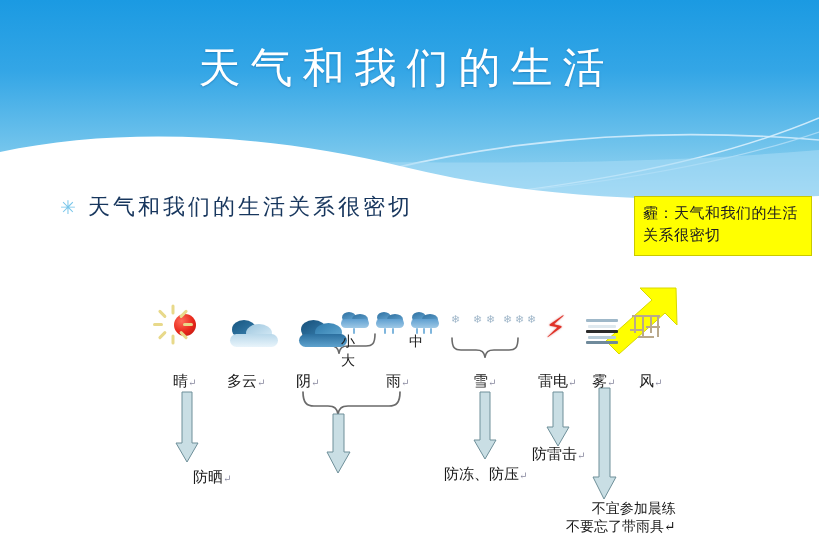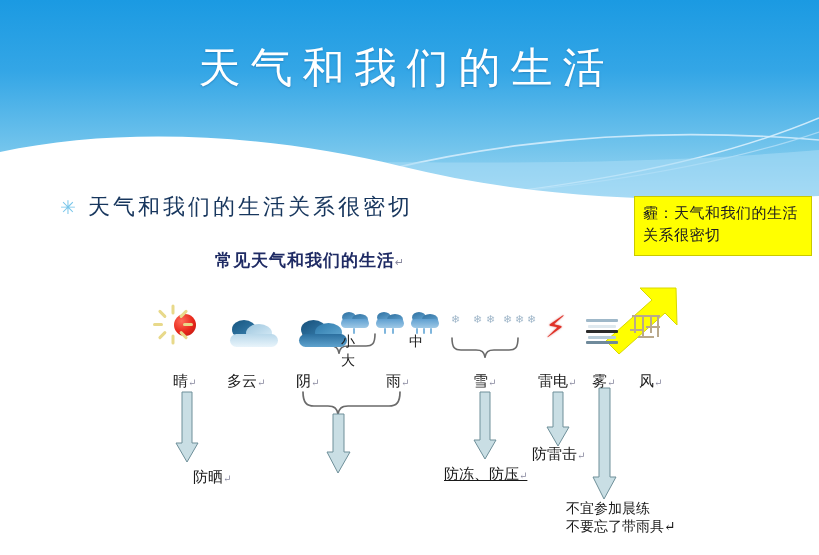--- a/index.html
+++ b/index.html
@@ -81,21 +81,21 @@
   
   .wind-s{position:absolute;background:#b9a98c;}
 
   
   .lbl{position:absolute;color:#1a1a1a;font-size:15px;white-space:nowrap;
      font-family:"DejaVu Serif","Liberation Serif",serif;}
   .lbl .pilcrow{font-size:10px;color:#8a8aa0;}
   .lbl-sm{position:absolute;color:#1a1a1a;font-size:14px;white-space:nowrap;
      font-family:"DejaVu Serif","Liberation Serif",serif;}
   .lbl-out{position:absolute;color:#1a1a1a;font-size:14px;white-space:nowrap;line-height:1.25;
-     font-family:"DejaVu Serif","Liberation Serif",serif;}
+     font-family:"DejaVu Serif","Liberation Serif",serif;text-align:right;}
 
   
   .vec{position:absolute;left:0;top:0;width:819px;height:555px;pointer-events:none;}
 </style>
 </head>
 <body>
 
 <div class="slide">
 
   <div class="banner">
@@ -112,23 +112,20 @@
       <path d="M 0 205 L 0 160 C 130 136 280 146 410 177 C 540 206 670 208 819 202 L 819 205 Z" fill="#ffffff"></path>
     </svg>
     <div class="title">天气和我们的生活</div>
   </div>
 
   <div class="bullet-row">
     <span class="bullet-star">✳</span>
     <span class="bullet-text">天气和我们的生活关系很密切</span>
   </div>
 
-  <div class="diagram-heading">
-    <span>常见天气和我们的生活</span><span class="pilcrow">↵</span>
-  </div>
 
   <div class="callout">霾：天气和我们的生活关系很密切</div>
 
   <svg class="vec" viewBox="0 0 819 555">
 
     <g>
       <polygon points="676,288 640,288 652,300 606,341 619,354 665,313 677,325" fill="#FFFF00" stroke="#d8d800" stroke-width="1"></polygon>
     </g>
 
     <g fill="none" stroke="#6a6a6a" stroke-width="1.6" stroke-linecap="round">
@@ -287,21 +284,21 @@
   <div class="lbl" style="left:592px;top:372px;">
     <span>雾</span><span class="pilcrow">↵</span>
   </div>
   <div class="lbl" style="left:639px;top:372px;">
     <span>风</span><span class="pilcrow">↵</span>
   </div>
 
   <div class="lbl" style="left:165px;top:468px;padding-left:28px;">
     <span>防晒</span><span class="pilcrow">↵</span>
   </div>
-  <div class="lbl" style="left:444px;top:465px;text-decoration:underline;">
+  <div class="lbl" style="left:444px;top:465px;">
     <span>防冻、防压</span><span class="pilcrow">↵</span>
   </div>
   <div class="lbl" style="left:532px;top:445px;">
     <span>防雷击</span><span class="pilcrow">↵</span>
   </div>
   <div class="lbl-out" style="left:566px;top:500px;">
     <div>不宜参加晨练</div>
     <div><span>不要忘了带雨具</span><span class="pilcrow">↵</span></div>
   </div>
 

